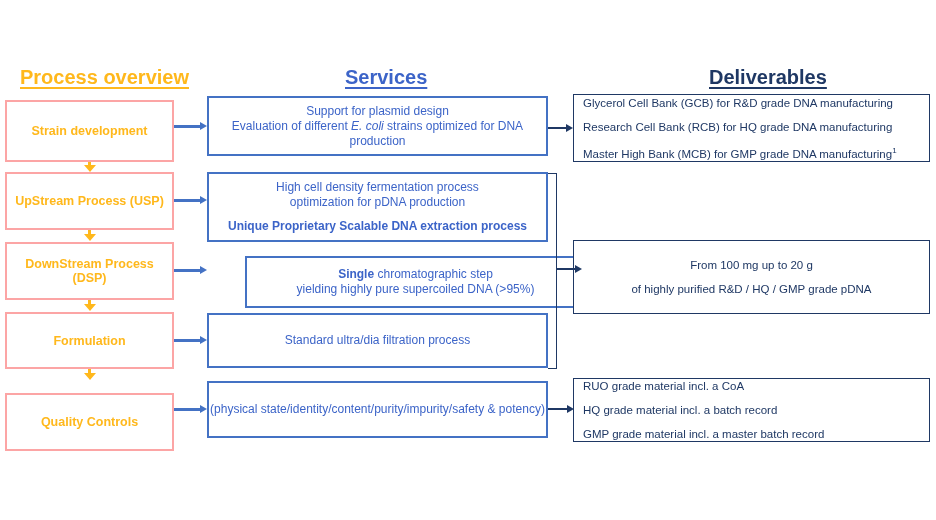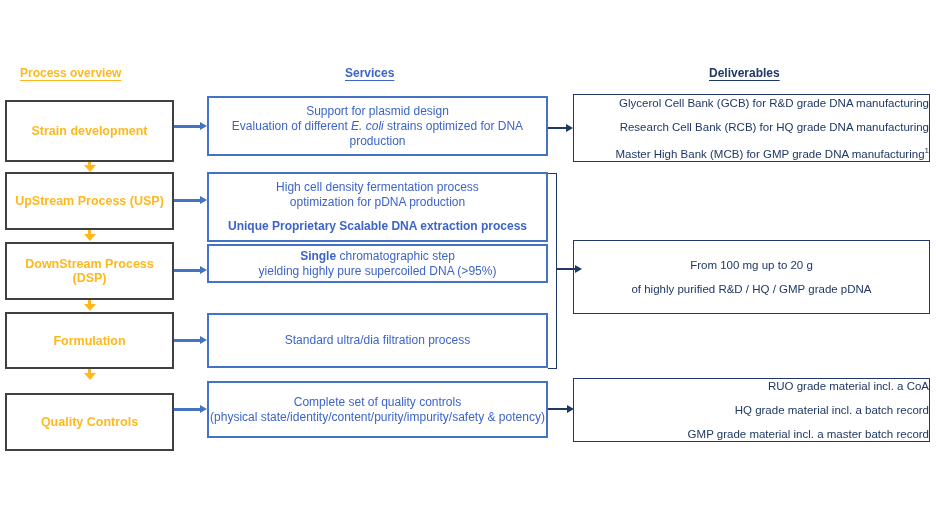--- a/index.html
+++ b/index.html
@@ -14,21 +14,21 @@
     position: relative;
     width: 936px;
     height: 520px;
     background: #ffffff;
     overflow: hidden;
   }
 
   
   .col-head {
     position: absolute;
-    font-size: 12px;
+    font-size: 20px;
     font-weight: bold;
     text-decoration: underline;
     text-underline-offset: 3px;
     white-space: nowrap;
   }
   .head-process   { left: 20px;  top: 66px; color: #FFB81C; }
   .head-services  { left: 345px; top: 66px; color: #3C64C8; }
   .head-delivs    { left: 709px; top: 66px; color: #1F3864; }
 
   
@@ -37,21 +37,21 @@
     box-sizing: border-box;
     display: flex;
     flex-direction: column;
     justify-content: center;
     background: #ffffff;
   }
   .box .line { width: 100%; }
 
   
   .box-process {
-    border: 2px solid #404040;
+    border: 2px solid #fca5a5;
     left: 5px;
     width: 169px;
     align-items: center;
     text-align: center;
   }
   .box-process .line {
     color: #FFB81C;
     font-size: 12.5px;
     font-weight: bold;
     text-align: center;
@@ -77,21 +77,21 @@
   
   .box-deliv {
     border: 1.5px solid #1F3864;
     left: 573px;
     width: 357px;
   }
   .box-deliv .line {
     color: #1F3864;
     font-size: 11.5px;
     line-height: 14px;
-    text-align: right;
+    text-align: left;
     padding-left: 9px;
     box-sizing: border-box;
   }
   .box-deliv.centered .line {
     text-align: center;
     padding-left: 0;
   }
   .box-deliv .line + .line { margin-top: 10px; }
   .box-deliv.centered .line + .line { }
   sup { font-size: 8px; vertical-align: super; }
@@ -199,31 +199,30 @@
     <div class="line">Support for plasmid design</div>
     <div class="line">Evaluation of different <span class="ital">E.&nbsp;coli</span> strains optimized for DNA production</div>
   </div>
 
   <div class="box box-service" style="top:172px;height:70px;">
     <div class="line">High cell density fermentation process</div>
     <div class="line">optimization for pDNA production</div>
     <div class="line bold gap">Unique Proprietary Scalable DNA extraction process</div>
   </div>
 
-  <div class="box box-service" style="top:244px;height:39px;">
+  <div class="box box-service" style="top:256px;height:52px;margin-left:38px;">
     <div class="line"><b>Single</b> chromatographic step</div>
     <div class="line">yielding highly pure supercoiled DNA (&gt;95%)</div>
   </div>
 
   <div class="box box-service" style="top:313px;height:55px;">
     <div class="line">Standard ultra/dia filtration process</div>
   </div>
 
   <div class="box box-service" style="top:381px;height:57px;">
-    <div class="line">Complete set of quality controls</div>
     <div class="line">(physical state/identity/content/purity/impurity/safety &amp; potency)</div>
   </div>
 
   <div class="seg h-arrow-blue" style="left:174px;top:122px;width:33px;height:9px;">
     <div class="shaft" style="width:26px;"></div>
       <div class="head"></div>
   </div>
   <div class="seg h-arrow-blue" style="left:174px;top:196px;width:33px;height:9px;">
     <div class="shaft" style="width:26px;"></div>
       <div class="head"></div>

